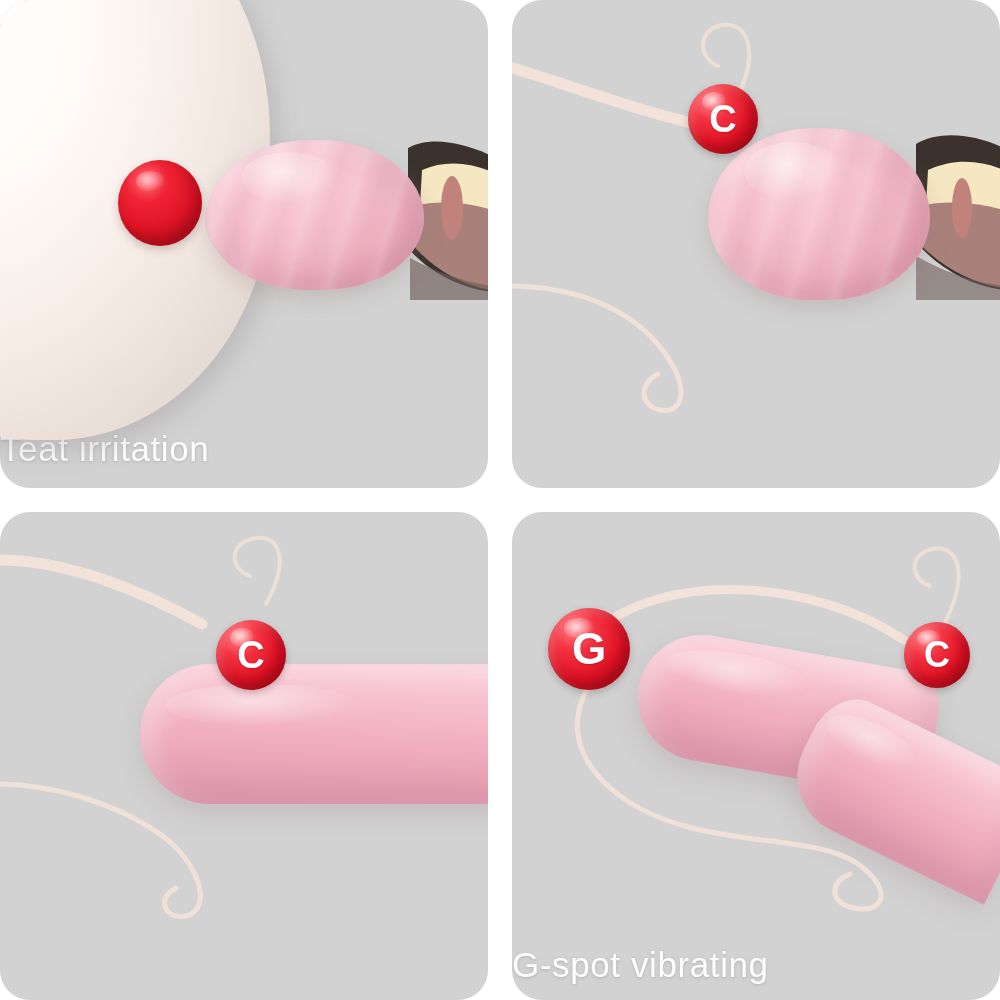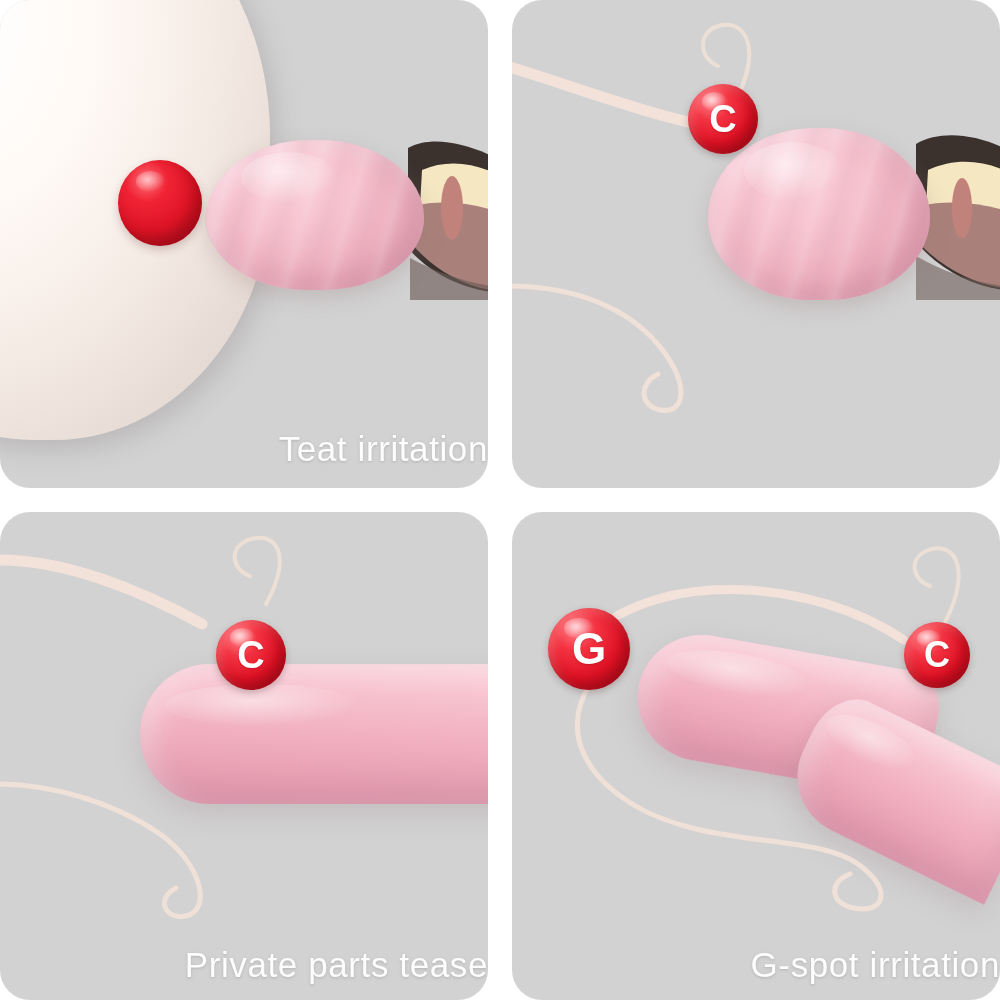--- a/index.html
+++ b/index.html
@@ -35,21 +35,21 @@
   .scene {
     position: absolute;
     inset: 0;
     overflow: hidden;
   }
   .caption {
     position: absolute;
     left: 0;
     right: 0;
     bottom: 16px;
-    text-align: right;
+    text-align: left;
     color: #fdfdfd;
     font-size: 35px;
     letter-spacing: 0.6px;
     font-weight: 400;
     line-height: 1.1;
     text-shadow: 0 1px 3px rgba(140,140,140,0.45);
     white-space: nowrap;
   }
   .p1 .caption, .p2 .caption { bottom: 20px; }
 
@@ -268,21 +268,20 @@
                     border-radius: 70px 0 0 70px / 70px 0 0 70px;">
           <div class="hl" style="left:6%; top:14%; width:46%; height:30%;"></div>
         </div>
 
         <div class="badge" style="left:216px; top:178px; width:70px; height:70px; font-size:38px;
                     transform: translateY(-70px);">
           <span>C</span>
         </div>
 
       </div>
-      <div class="caption">Private parts tease</div>
     </div>
 
     <div class="panel p4">
       <div class="scene">
 
         <svg class="cord" style="left:0; top:0; width:488px; height:488px;">
           <path d="M80 122 C150 58 300 66 392 128" stroke="#f2e2da" stroke-width="9"></path>
           <path d="M430 116 C460 62 446 28 416 38 C396 46 400 68 418 74" stroke="#ece0d6" stroke-width="4"></path>
         </svg>
 
@@ -303,17 +302,17 @@
 
         <div class="badge" style="left:36px; top:96px; width:82px; height:82px; font-size:44px;">
           <span>G</span>
         </div>
 
         <div class="badge" style="left:392px; top:110px; width:66px; height:66px; font-size:36px;">
           <span>C</span>
         </div>
 
       </div>
-      <div class="caption">G-spot irritation</div>
+      <div class="caption">G-spot vibrating</div>
     </div>
 
   </div>
 </div>
 
 </body></html>

